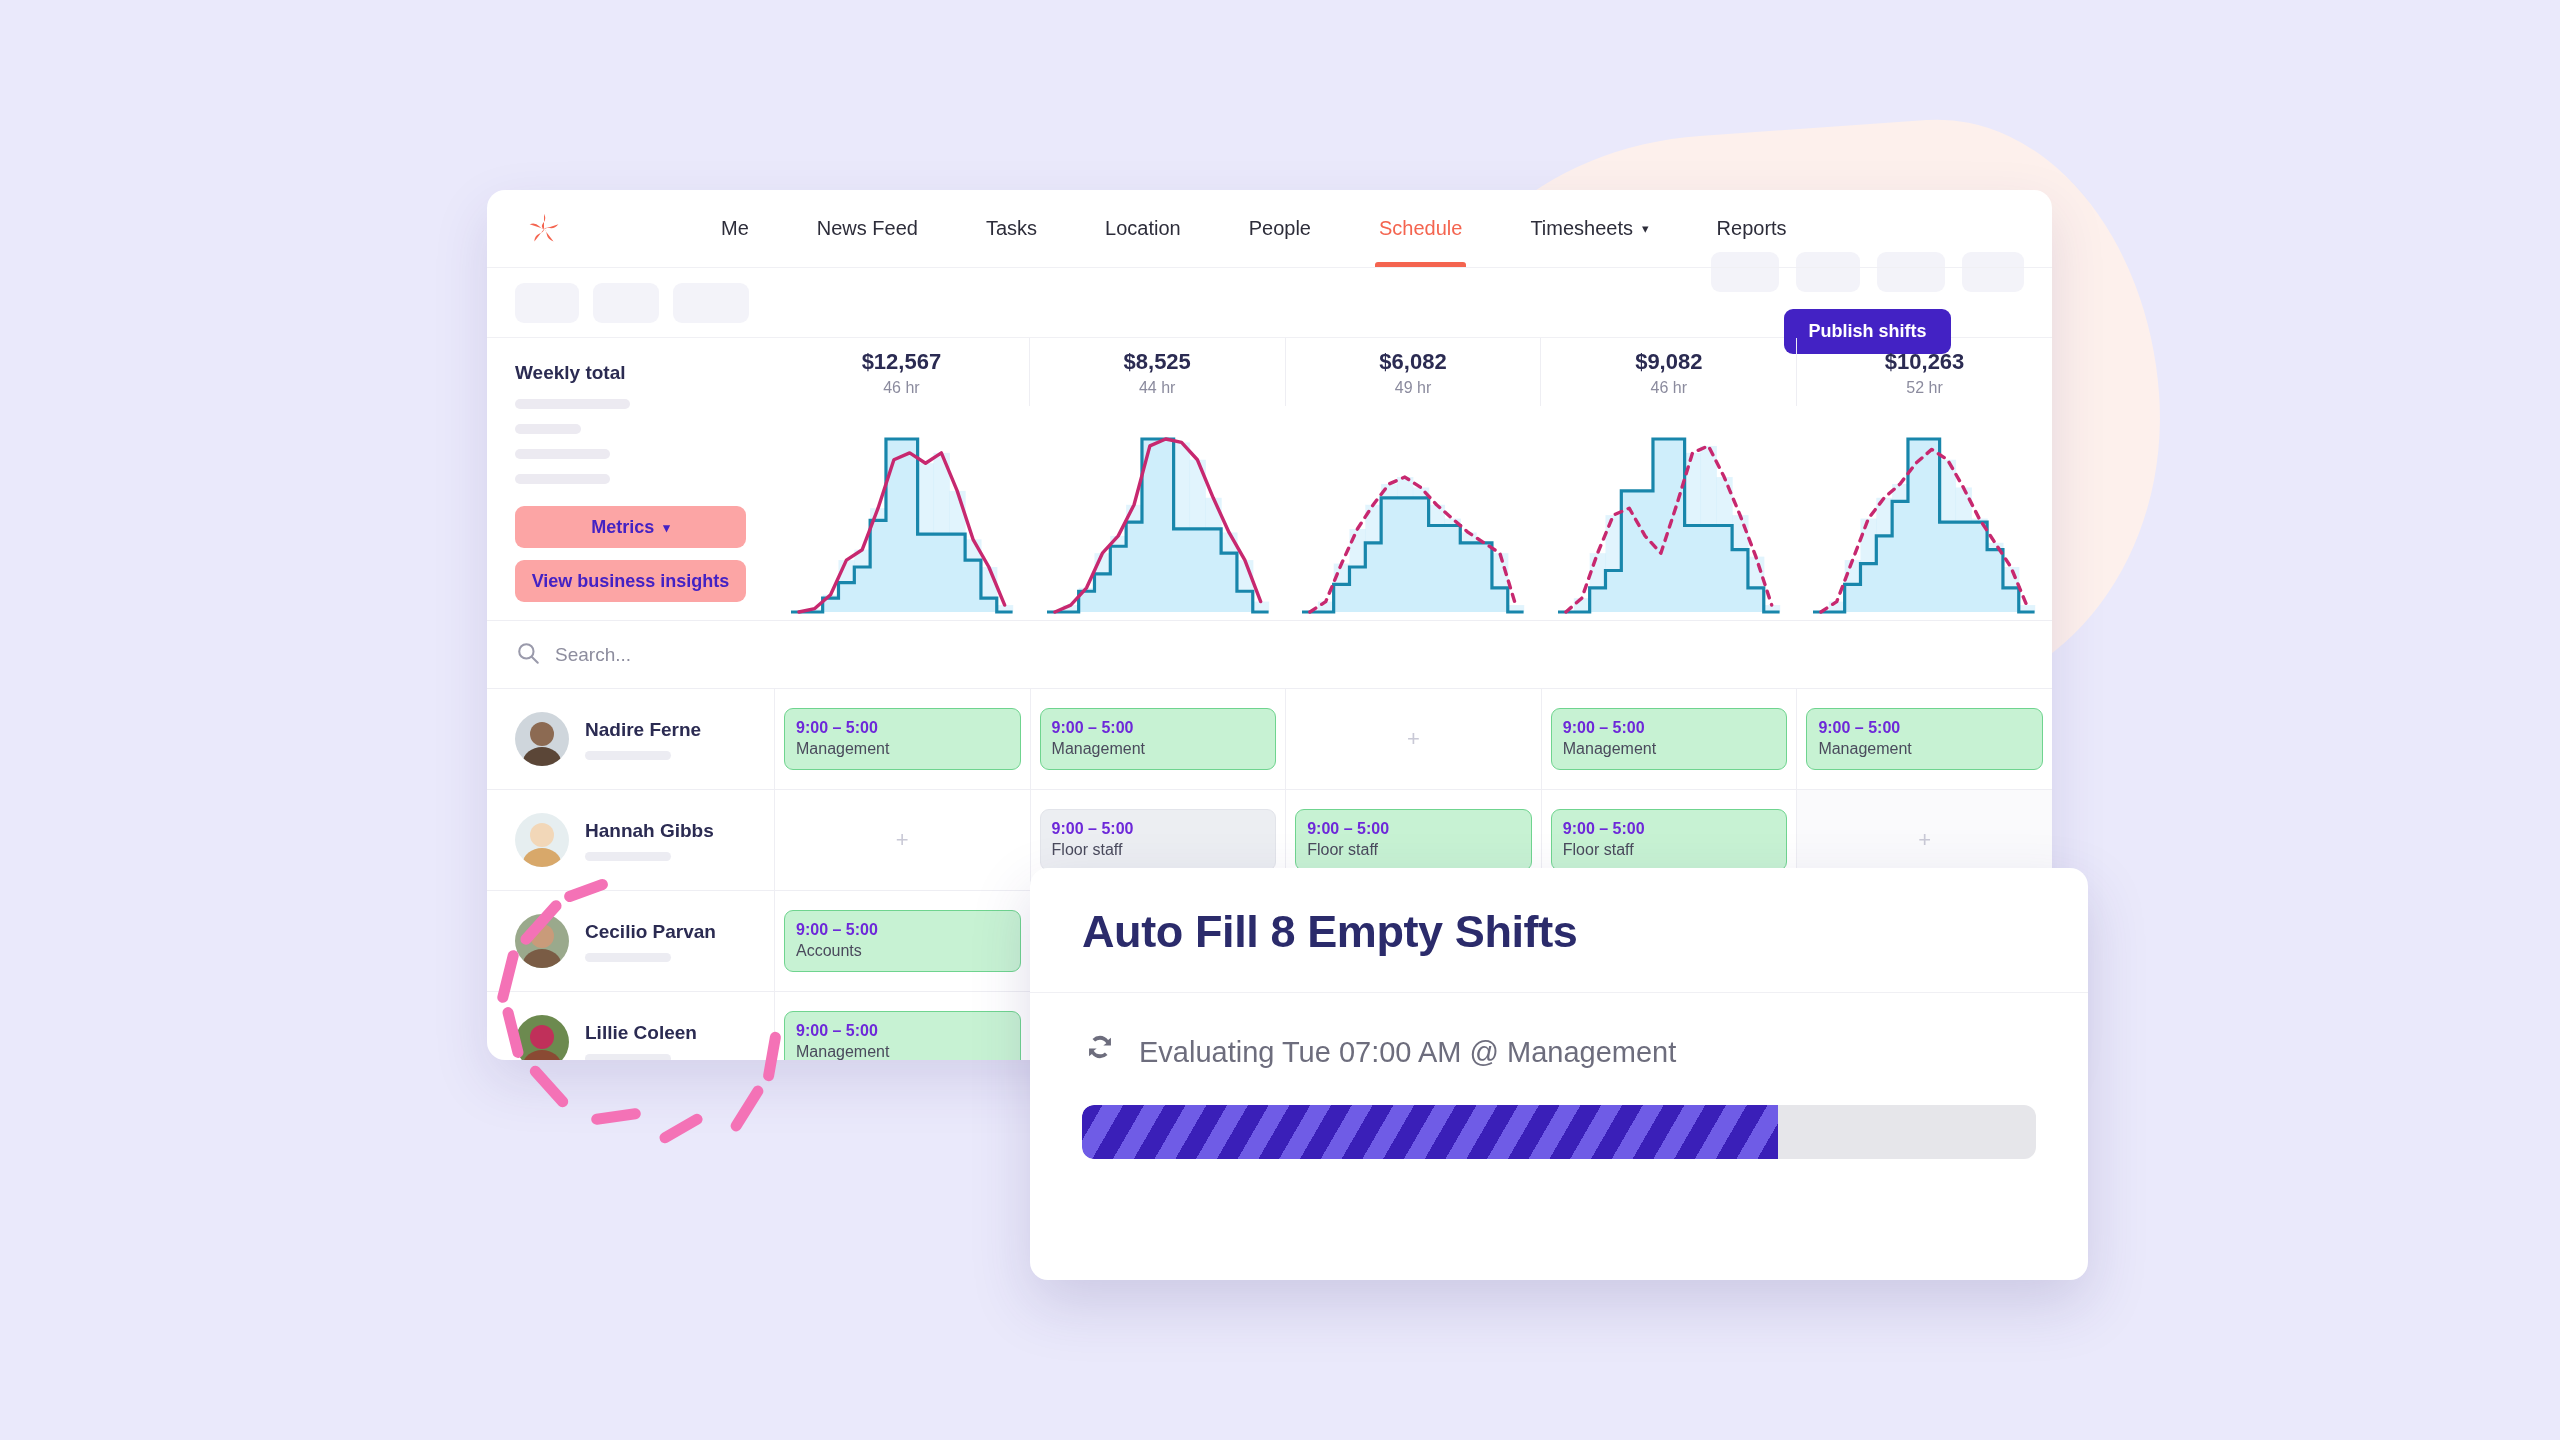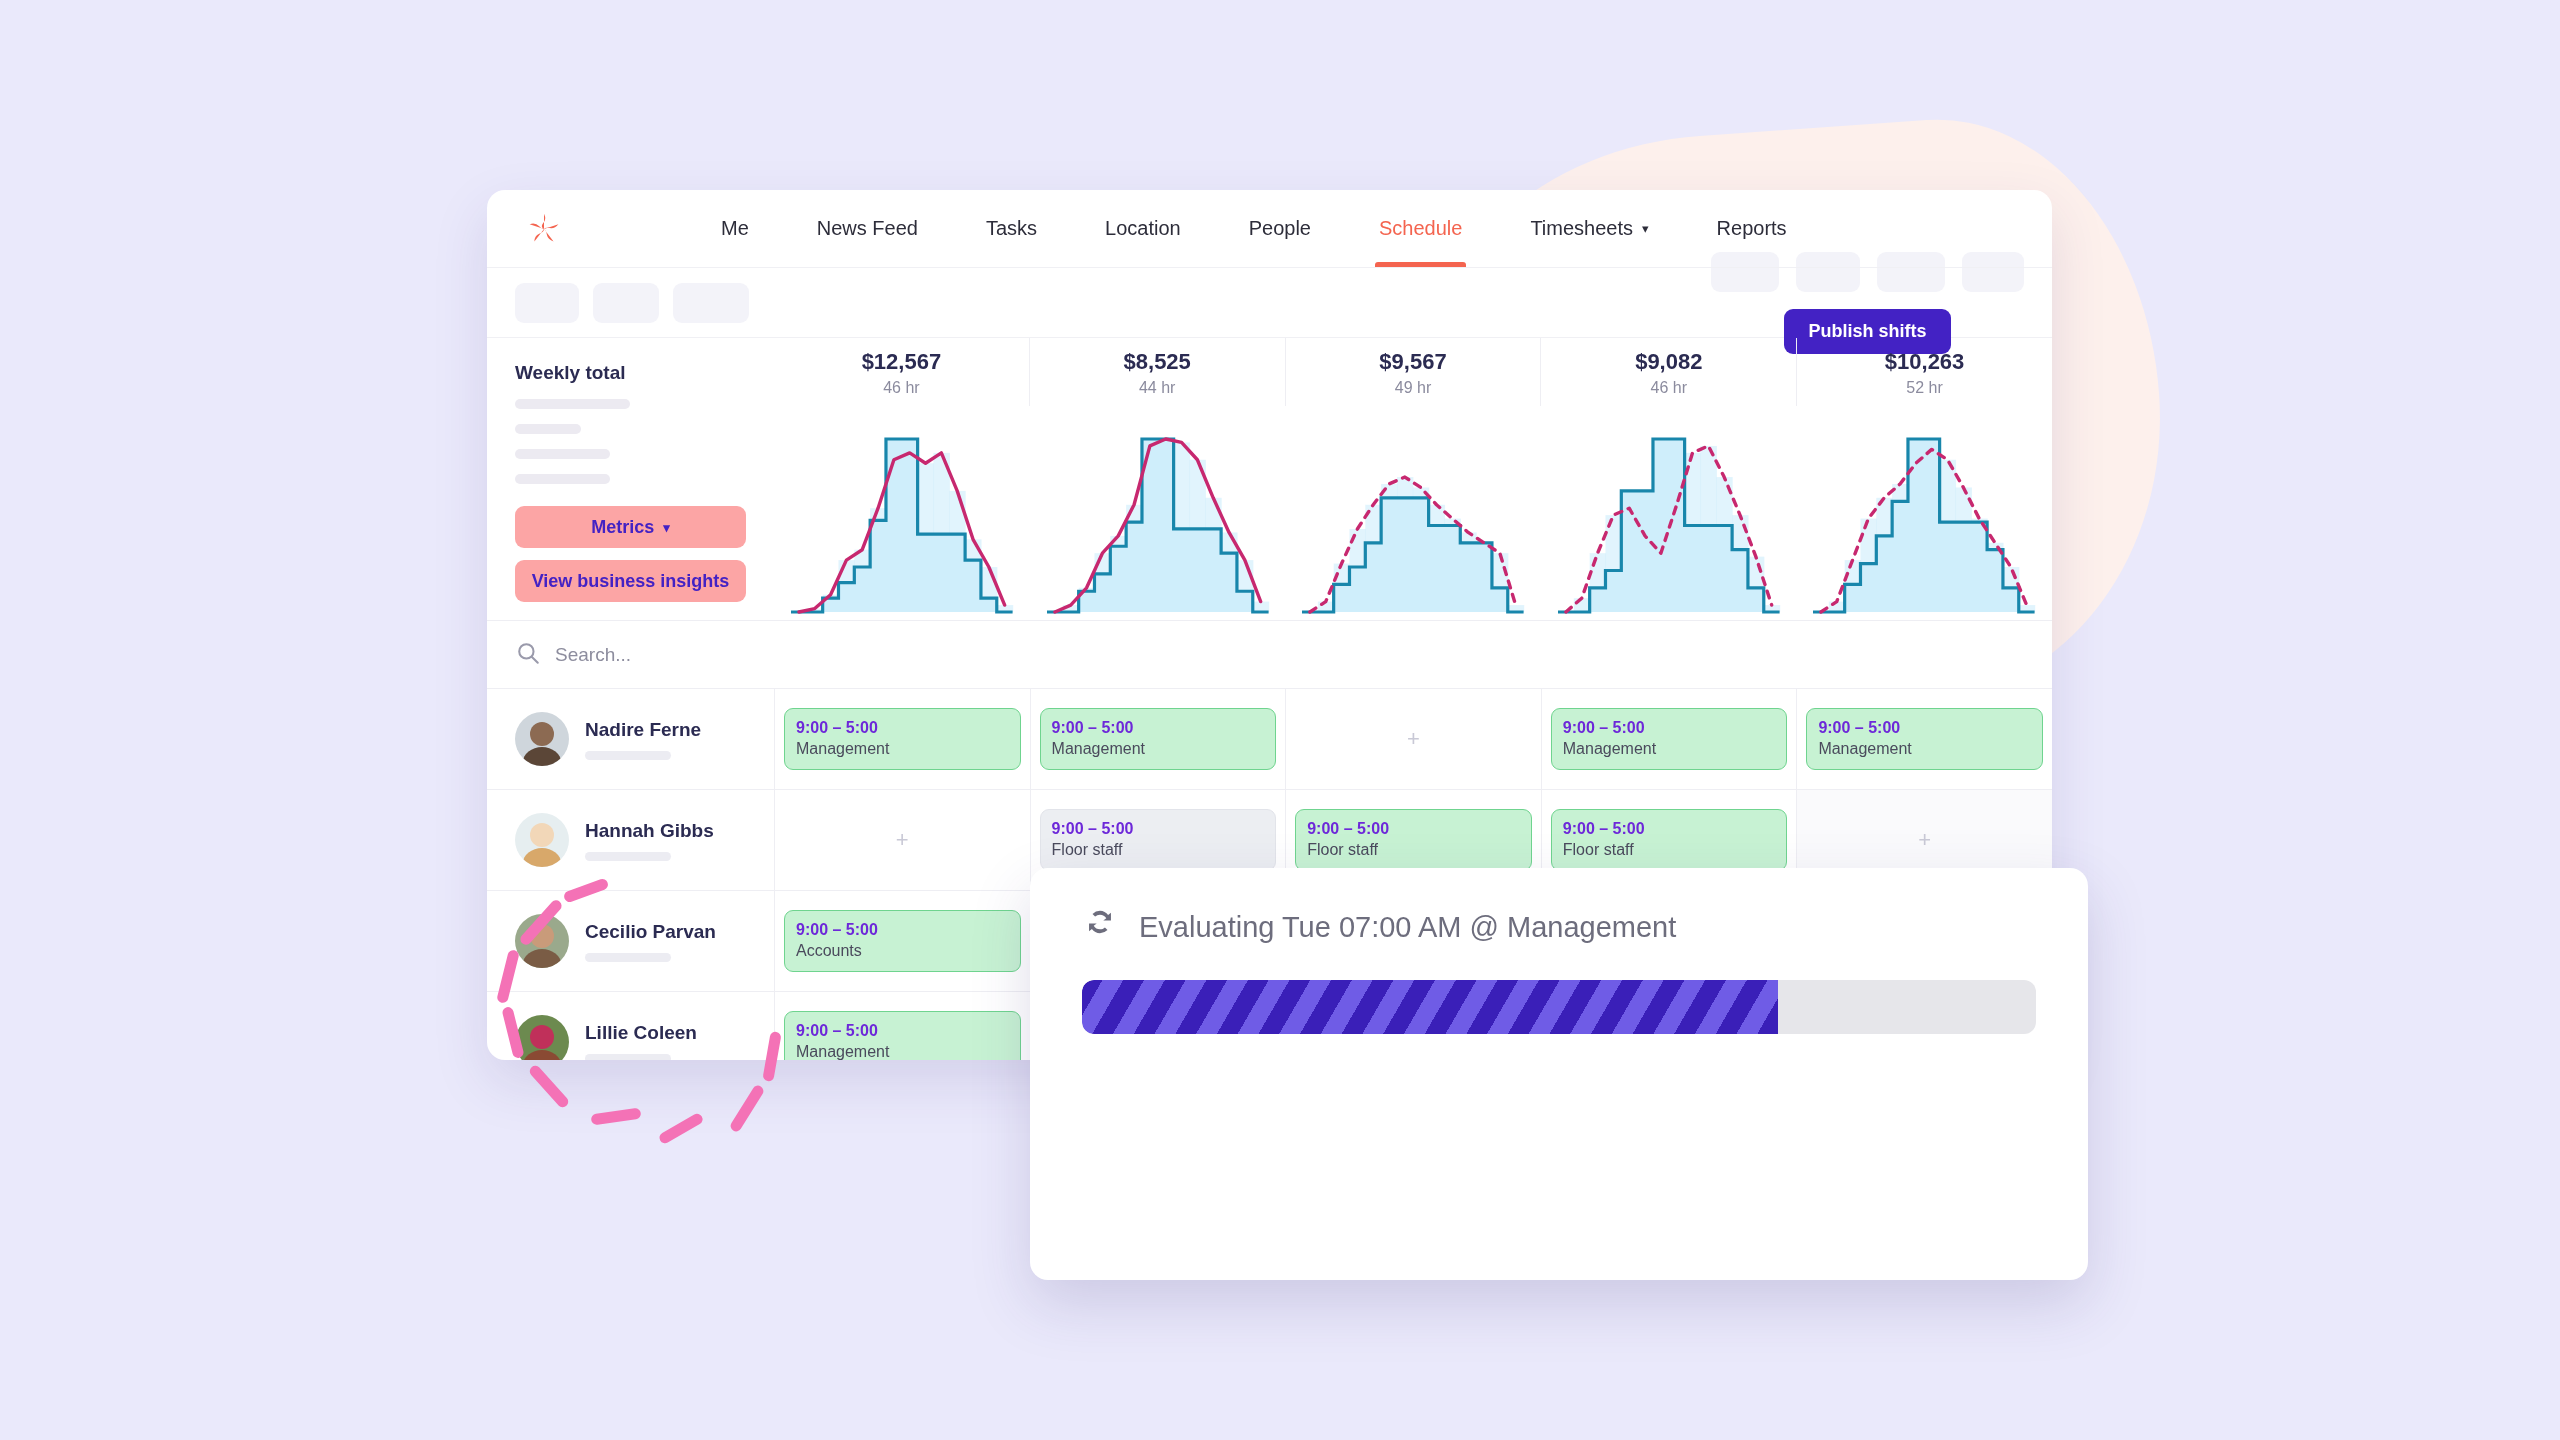--- a/index.html
+++ b/index.html
@@ -265,21 +265,21 @@
         <div class="totals" id="totals">
             <div class="total-col">
               <div class="t-amt">$12,567</div>
               <div class="t-hrs">46 hr</div>
             </div>
             <div class="total-col">
               <div class="t-amt">$8,525</div>
               <div class="t-hrs">44 hr</div>
             </div>
             <div class="total-col">
-              <div class="t-amt">$9,567</div>
+              <div class="t-amt">$6,082</div>
               <div class="t-hrs">49 hr</div>
             </div>
             <div class="total-col">
               <div class="t-amt">$9,082</div>
               <div class="t-hrs">46 hr</div>
             </div>
             <div class="total-col">
               <div class="t-amt">$10,263</div>
               <div class="t-hrs">52 hr</div>
             </div>
@@ -531,20 +531,23 @@
             <span class="plus">+</span>
           </div>
           <div class="cell"></div>
           <div class="cell"></div>
           <div class="cell"></div>
         </div>
       </div>
   </div>
 
   <div class="modal">
+    <div class="modal-head">
+      <div class="modal-title">Auto Fill 8 Empty Shifts</div>
+    </div>
     <div class="modal-body">
       <div class="status">
         <span>
           <svg width="36" height="36" viewBox="0 0 24 24" fill="#6d6d7d" aria-hidden="true">
             <path d="M12 4.5c2.2 0 4.2 1.1 5.4 2.8l1.9-1.4v5.1h-5.1l2-1.5A4.9 4.9 0 0 0 12 7.1c-1.3 0-2.4.5-3.3 1.3L7 6.6A7.3 7.3 0 0 1 12 4.5z"></path>
             <path d="M12 19.5c-2.2 0-4.2-1.1-5.4-2.8l-1.9 1.4v-5.1h5.1l-2 1.5A4.9 4.9 0 0 0 12 16.9c1.3 0 2.4-.5 3.3-1.3l1.7 1.8a7.3 7.3 0 0 1-5 2.1z"></path>
           </svg>
         </span>
         <span class="status-text">Evaluating Tue 07:00 AM @ Management</span>
       </div>

